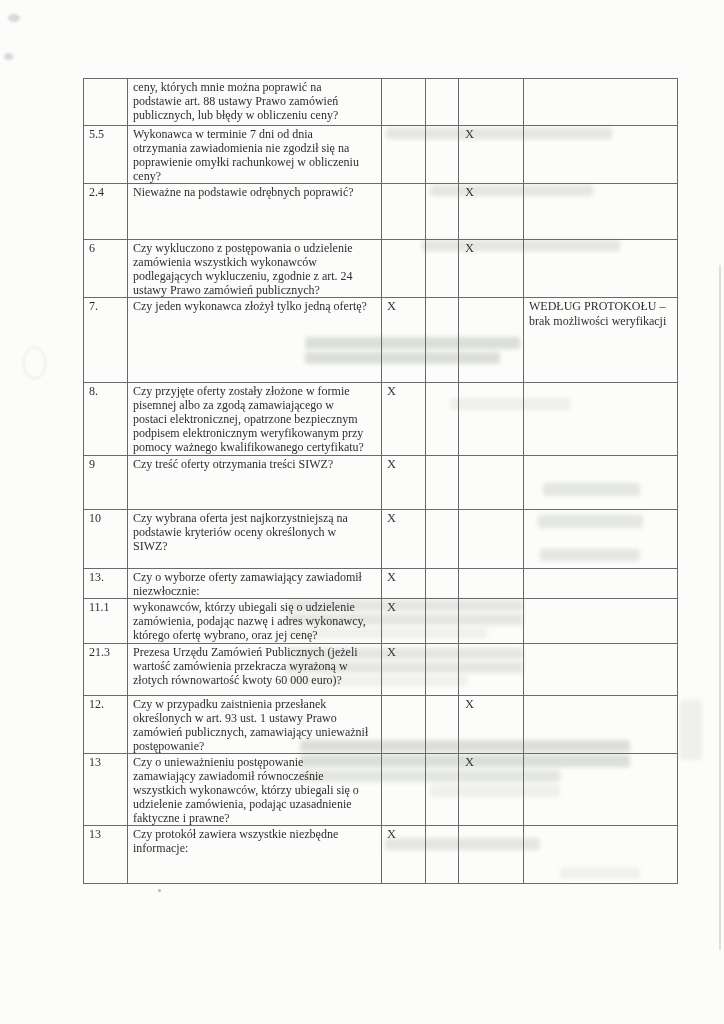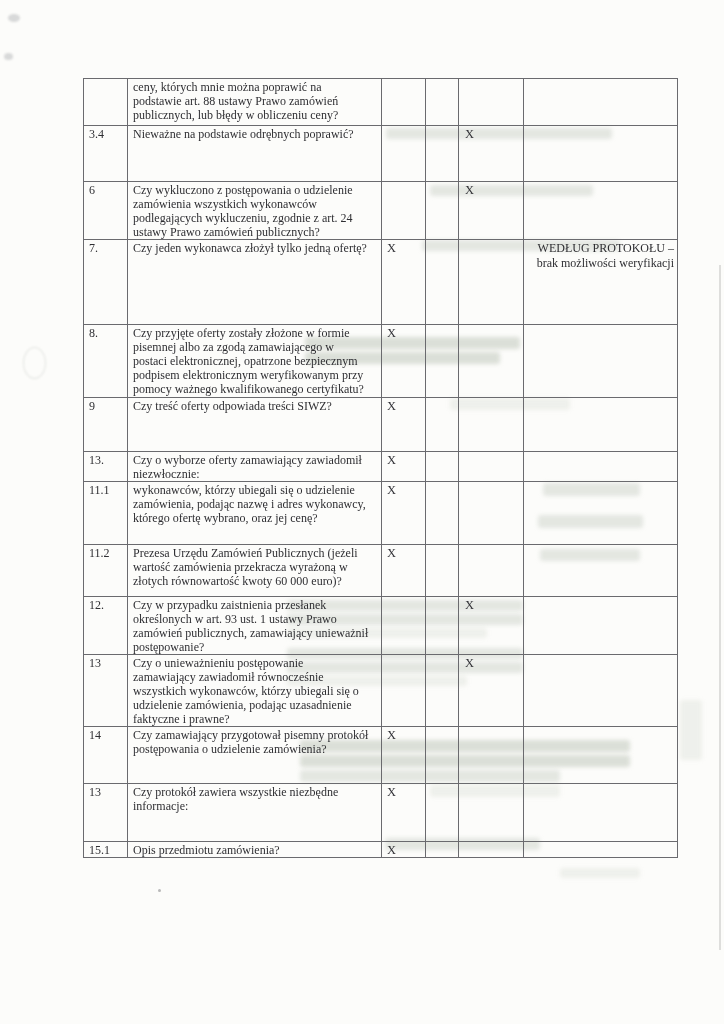--- a/index.html
+++ b/index.html
@@ -22,21 +22,21 @@
   table.checklist td {
     border:1px solid #6a6a6e;
     vertical-align:top;
     padding:1px 3px 0 5px;
     overflow:hidden;
   }
   td.num  { padding-left:5px; }
   td.q    { white-space:pre-line; }
   td.mark { font-size:12.5px; padding-left:7px; color:#333338; }
   td.mark.c3 { padding-left:6px; }
-  td.remark { white-space:pre-line; padding:12px 4px 0 5px; line-height:14.5px;text-align:right; }
+  td.remark { white-space:pre-line; padding:12px 4px 0 5px; line-height:14.5px; }
 
   
   .art { position:absolute; pointer-events:none; }
   .ghost {
     background:rgba(172,182,168,0.30);
     filter:blur(2px); border-radius:3px;
   }
   .ghost.light { background:rgba(176,186,172,0.18); }
   .ghost.dark  { background:rgba(165,176,160,0.38); }
   .speck { background:rgba(185,188,190,0.55); filter:blur(1px); border-radius:50%; }
@@ -94,22 +94,33 @@
       <tr style="height:47px">
         <td class="num"></td>
         <td class="q">ceny, których mnie można poprawić na
 podstawie art. 88 ustawy Prawo zamówień
 publicznych, lub błędy w obliczeniu ceny?</td>
         <td class="mark"></td>
         <td class="mark"></td>
         <td class="mark c3"></td>
         <td class="remark"></td>
       </tr>
+      <tr style="height:57px">
+        <td class="num">5.5</td>
+        <td class="q">Wykonawca w terminie 7 dni od dnia
+otrzymania zawiadomienia nie zgodził się na
+poprawienie omyłki rachunkowej w obliczeniu
+ceny?</td>
+        <td class="mark"></td>
+        <td class="mark"></td>
+        <td class="mark c3">X</td>
+        <td class="remark"></td>
+      </tr>
       <tr style="height:56px">
-        <td class="num">3.4</td>
+        <td class="num">2.4</td>
         <td class="q">Nieważne na podstawie odrębnych poprawić?</td>
         <td class="mark"></td>
         <td class="mark"></td>
         <td class="mark c3">X</td>
         <td class="remark"></td>
       </tr>
       <tr style="height:57px">
         <td class="num">6</td>
         <td class="q">Czy wykluczono z postępowania o udzielenie
 zamówienia wszystkich wykonawców
@@ -136,47 +147,57 @@
 postaci elektronicznej, opatrzone bezpiecznym
 podpisem elektronicznym weryfikowanym przy
 pomocy ważnego kwalifikowanego certyfikatu?</td>
         <td class="mark">X</td>
         <td class="mark"></td>
         <td class="mark c3"></td>
         <td class="remark"></td>
       </tr>
       <tr style="height:54px">
         <td class="num">9</td>
-        <td class="q">Czy treść oferty odpowiada treści SIWZ?</td>
+        <td class="q">Czy treść oferty otrzymania treści SIWZ?</td>
+        <td class="mark">X</td>
+        <td class="mark"></td>
+        <td class="mark c3"></td>
+        <td class="remark"></td>
+      </tr>
+      <tr style="height:59px">
+        <td class="num">10</td>
+        <td class="q">Czy wybrana oferta jest najkorzystniejszą na
+podstawie kryteriów oceny określonych w
+SIWZ?</td>
         <td class="mark">X</td>
         <td class="mark"></td>
         <td class="mark c3"></td>
         <td class="remark"></td>
       </tr>
       <tr style="height:27px">
         <td class="num">13.</td>
         <td class="q">Czy o wyborze oferty zamawiający zawiadomił
 niezwłocznie:</td>
         <td class="mark">X</td>
         <td class="mark"></td>
         <td class="mark c3"></td>
         <td class="remark"></td>
       </tr>
-      <tr style="height:63px">
+      <tr style="height:45px">
         <td class="num">11.1</td>
         <td class="q">wykonawców, którzy ubiegali się o udzielenie
 zamówienia, podając nazwę i adres wykonawcy,
 którego ofertę wybrano, oraz jej cenę?</td>
         <td class="mark">X</td>
         <td class="mark"></td>
         <td class="mark c3"></td>
         <td class="remark"></td>
       </tr>
       <tr style="height:52px">
-        <td class="num">11.2</td>
+        <td class="num">21.3</td>
         <td class="q">Prezesa Urzędu Zamówień Publicznych (jeżeli
 wartość zamówienia przekracza wyrażoną w
 złotych równowartość kwoty 60 000 euro)?</td>
         <td class="mark">X</td>
         <td class="mark"></td>
         <td class="mark c3"></td>
         <td class="remark"></td>
       </tr>
       <tr style="height:47px">
         <td class="num">12.</td>
@@ -194,41 +215,24 @@
         <td class="q">Czy o unieważnieniu postępowanie
 zamawiający zawiadomił równocześnie
 wszystkich wykonawców, którzy ubiegali się o
 udzielenie zamówienia, podając uzasadnienie
 faktyczne i prawne?</td>
         <td class="mark"></td>
         <td class="mark"></td>
         <td class="mark c3">X</td>
         <td class="remark"></td>
       </tr>
-      <tr style="height:57px">
-        <td class="num">14</td>
-        <td class="q">Czy zamawiający przygotował pisemny protokół
-postępowania o udzielenie zamówienia?</td>
-        <td class="mark">X</td>
-        <td class="mark"></td>
-        <td class="mark c3"></td>
-        <td class="remark"></td>
-      </tr>
       <tr style="height:58px">
         <td class="num">13</td>
         <td class="q">Czy protokół zawiera wszystkie niezbędne
 informacje:</td>
         <td class="mark">X</td>
         <td class="mark"></td>
         <td class="mark c3"></td>
         <td class="remark"></td>
       </tr>
-      <tr style="height:16px">
-        <td class="num">15.1</td>
-        <td class="q">Opis przedmiotu zamówienia?</td>
-        <td class="mark">X</td>
-        <td class="mark"></td>
-        <td class="mark c3"></td>
-        <td class="remark"></td>
-      </tr>
     </tbody>
   </table>
 </div>
 
 </body></html>

